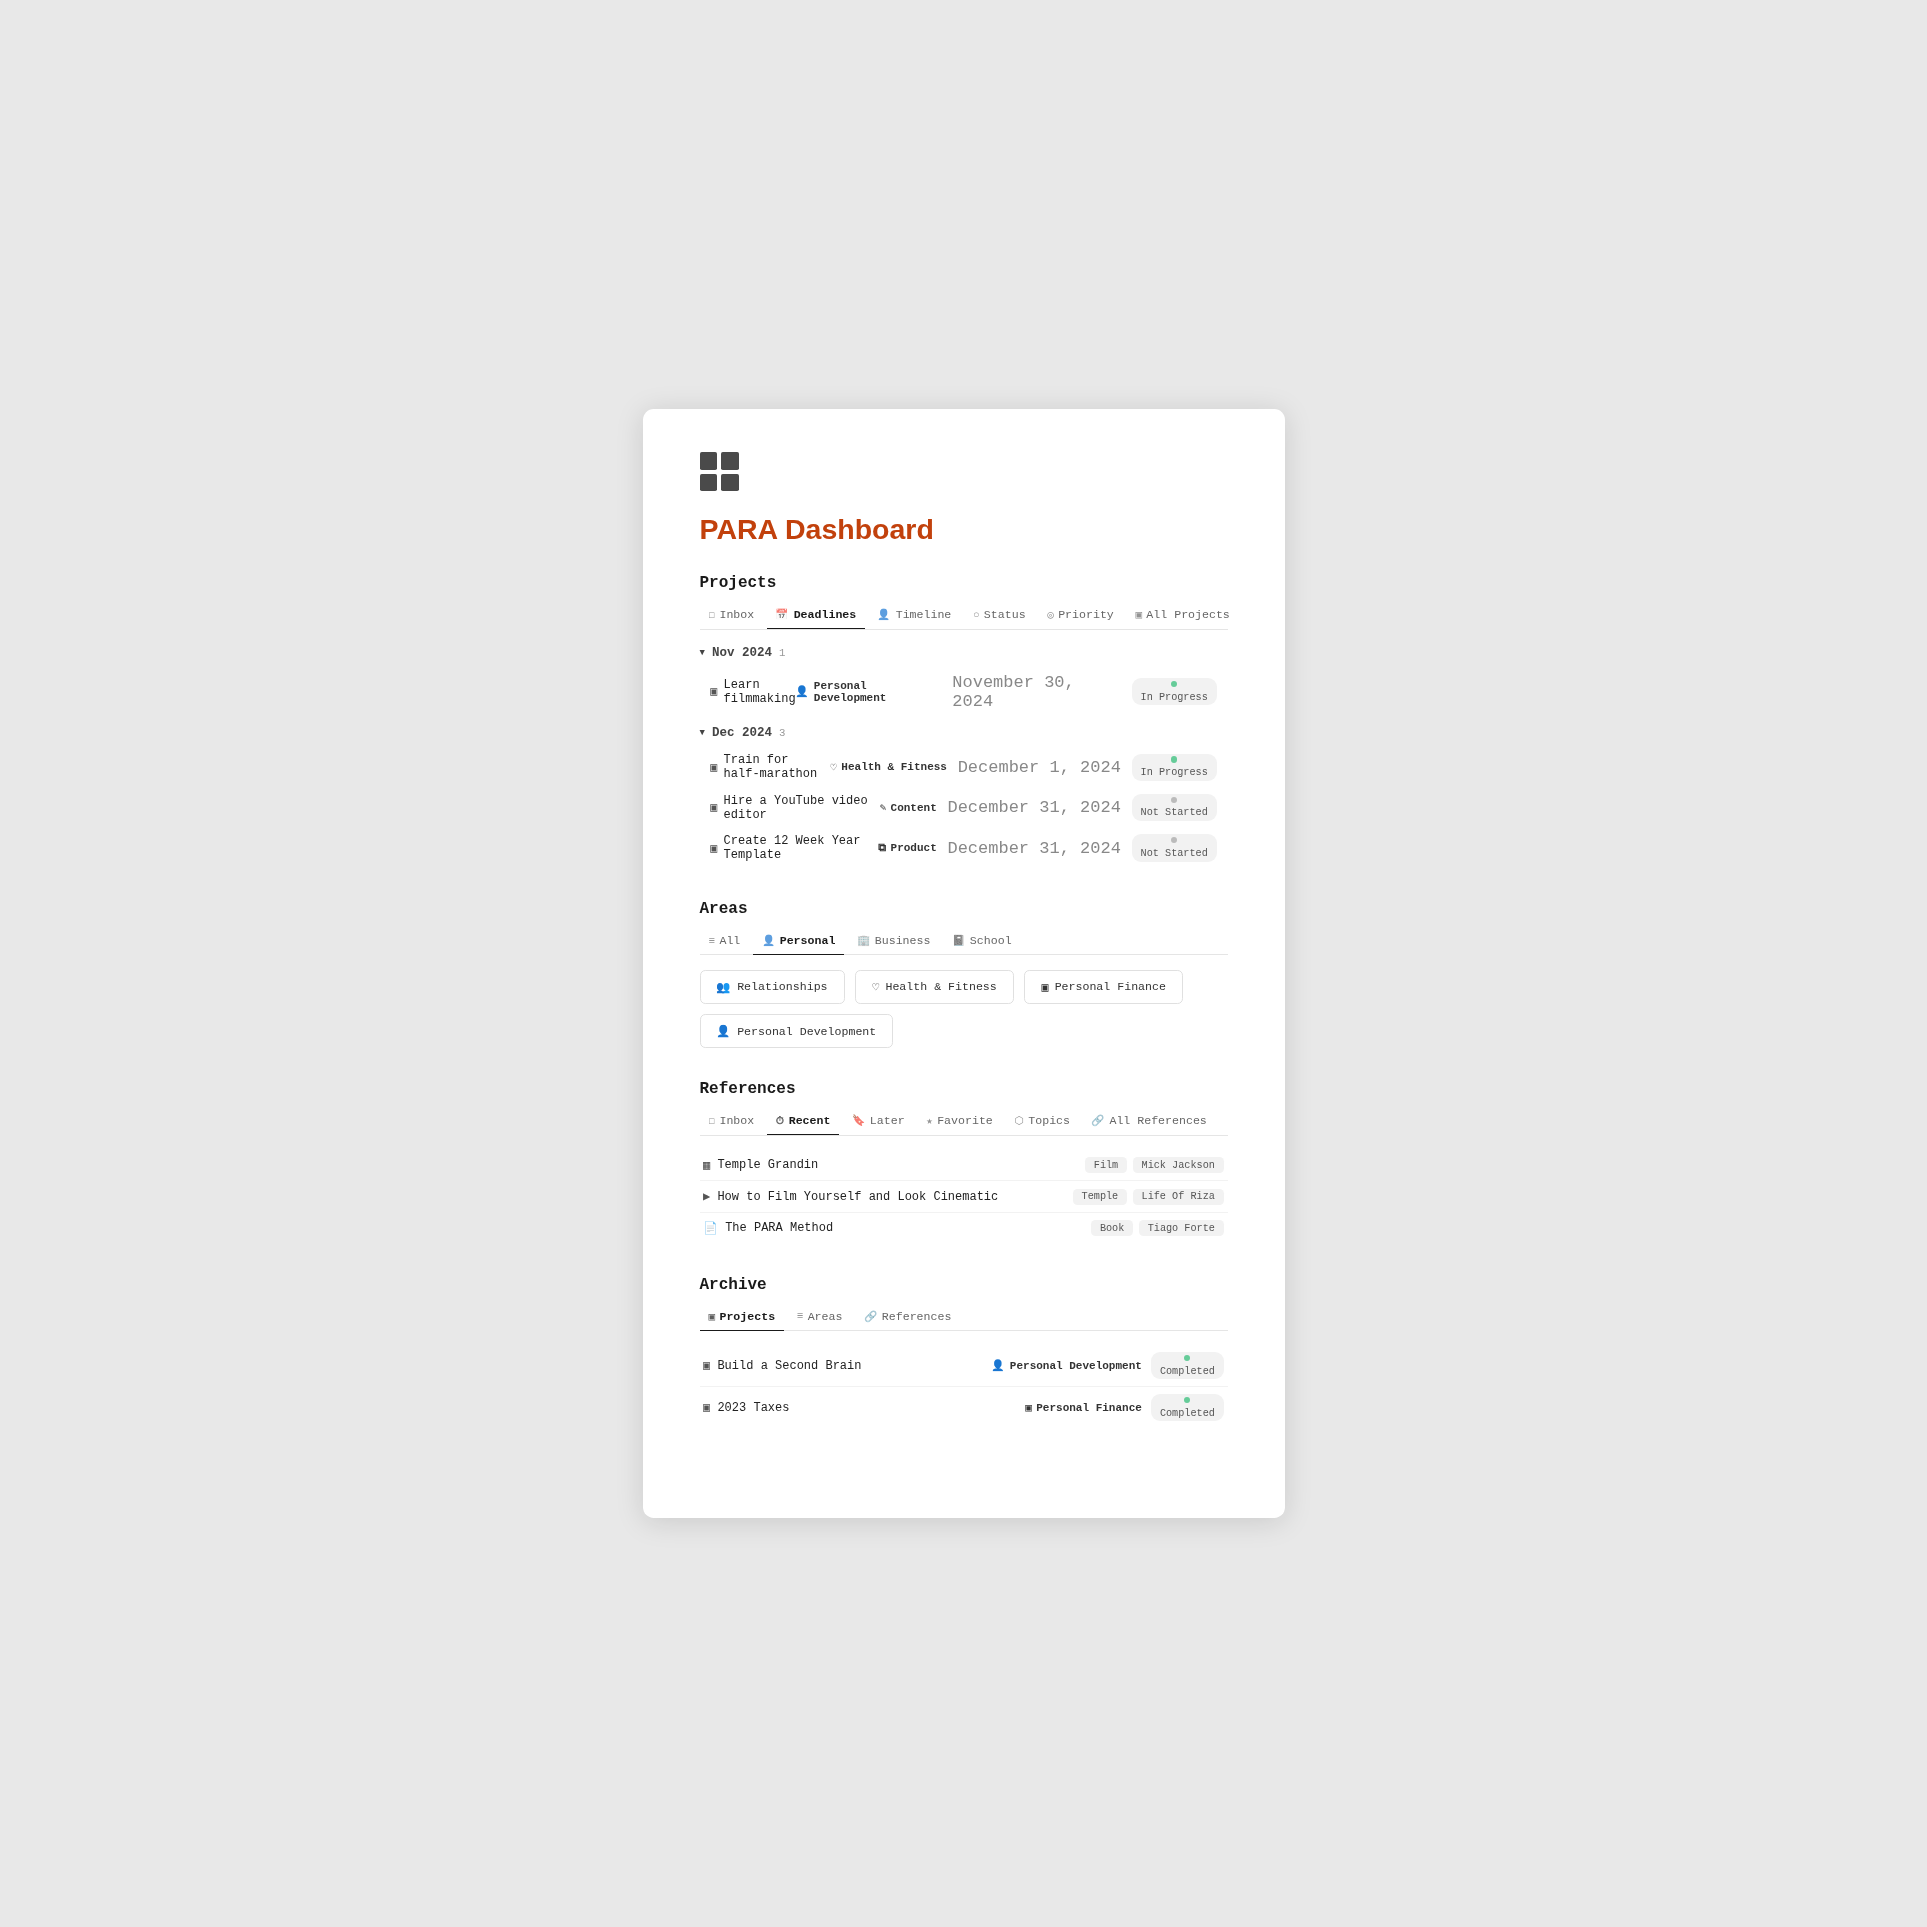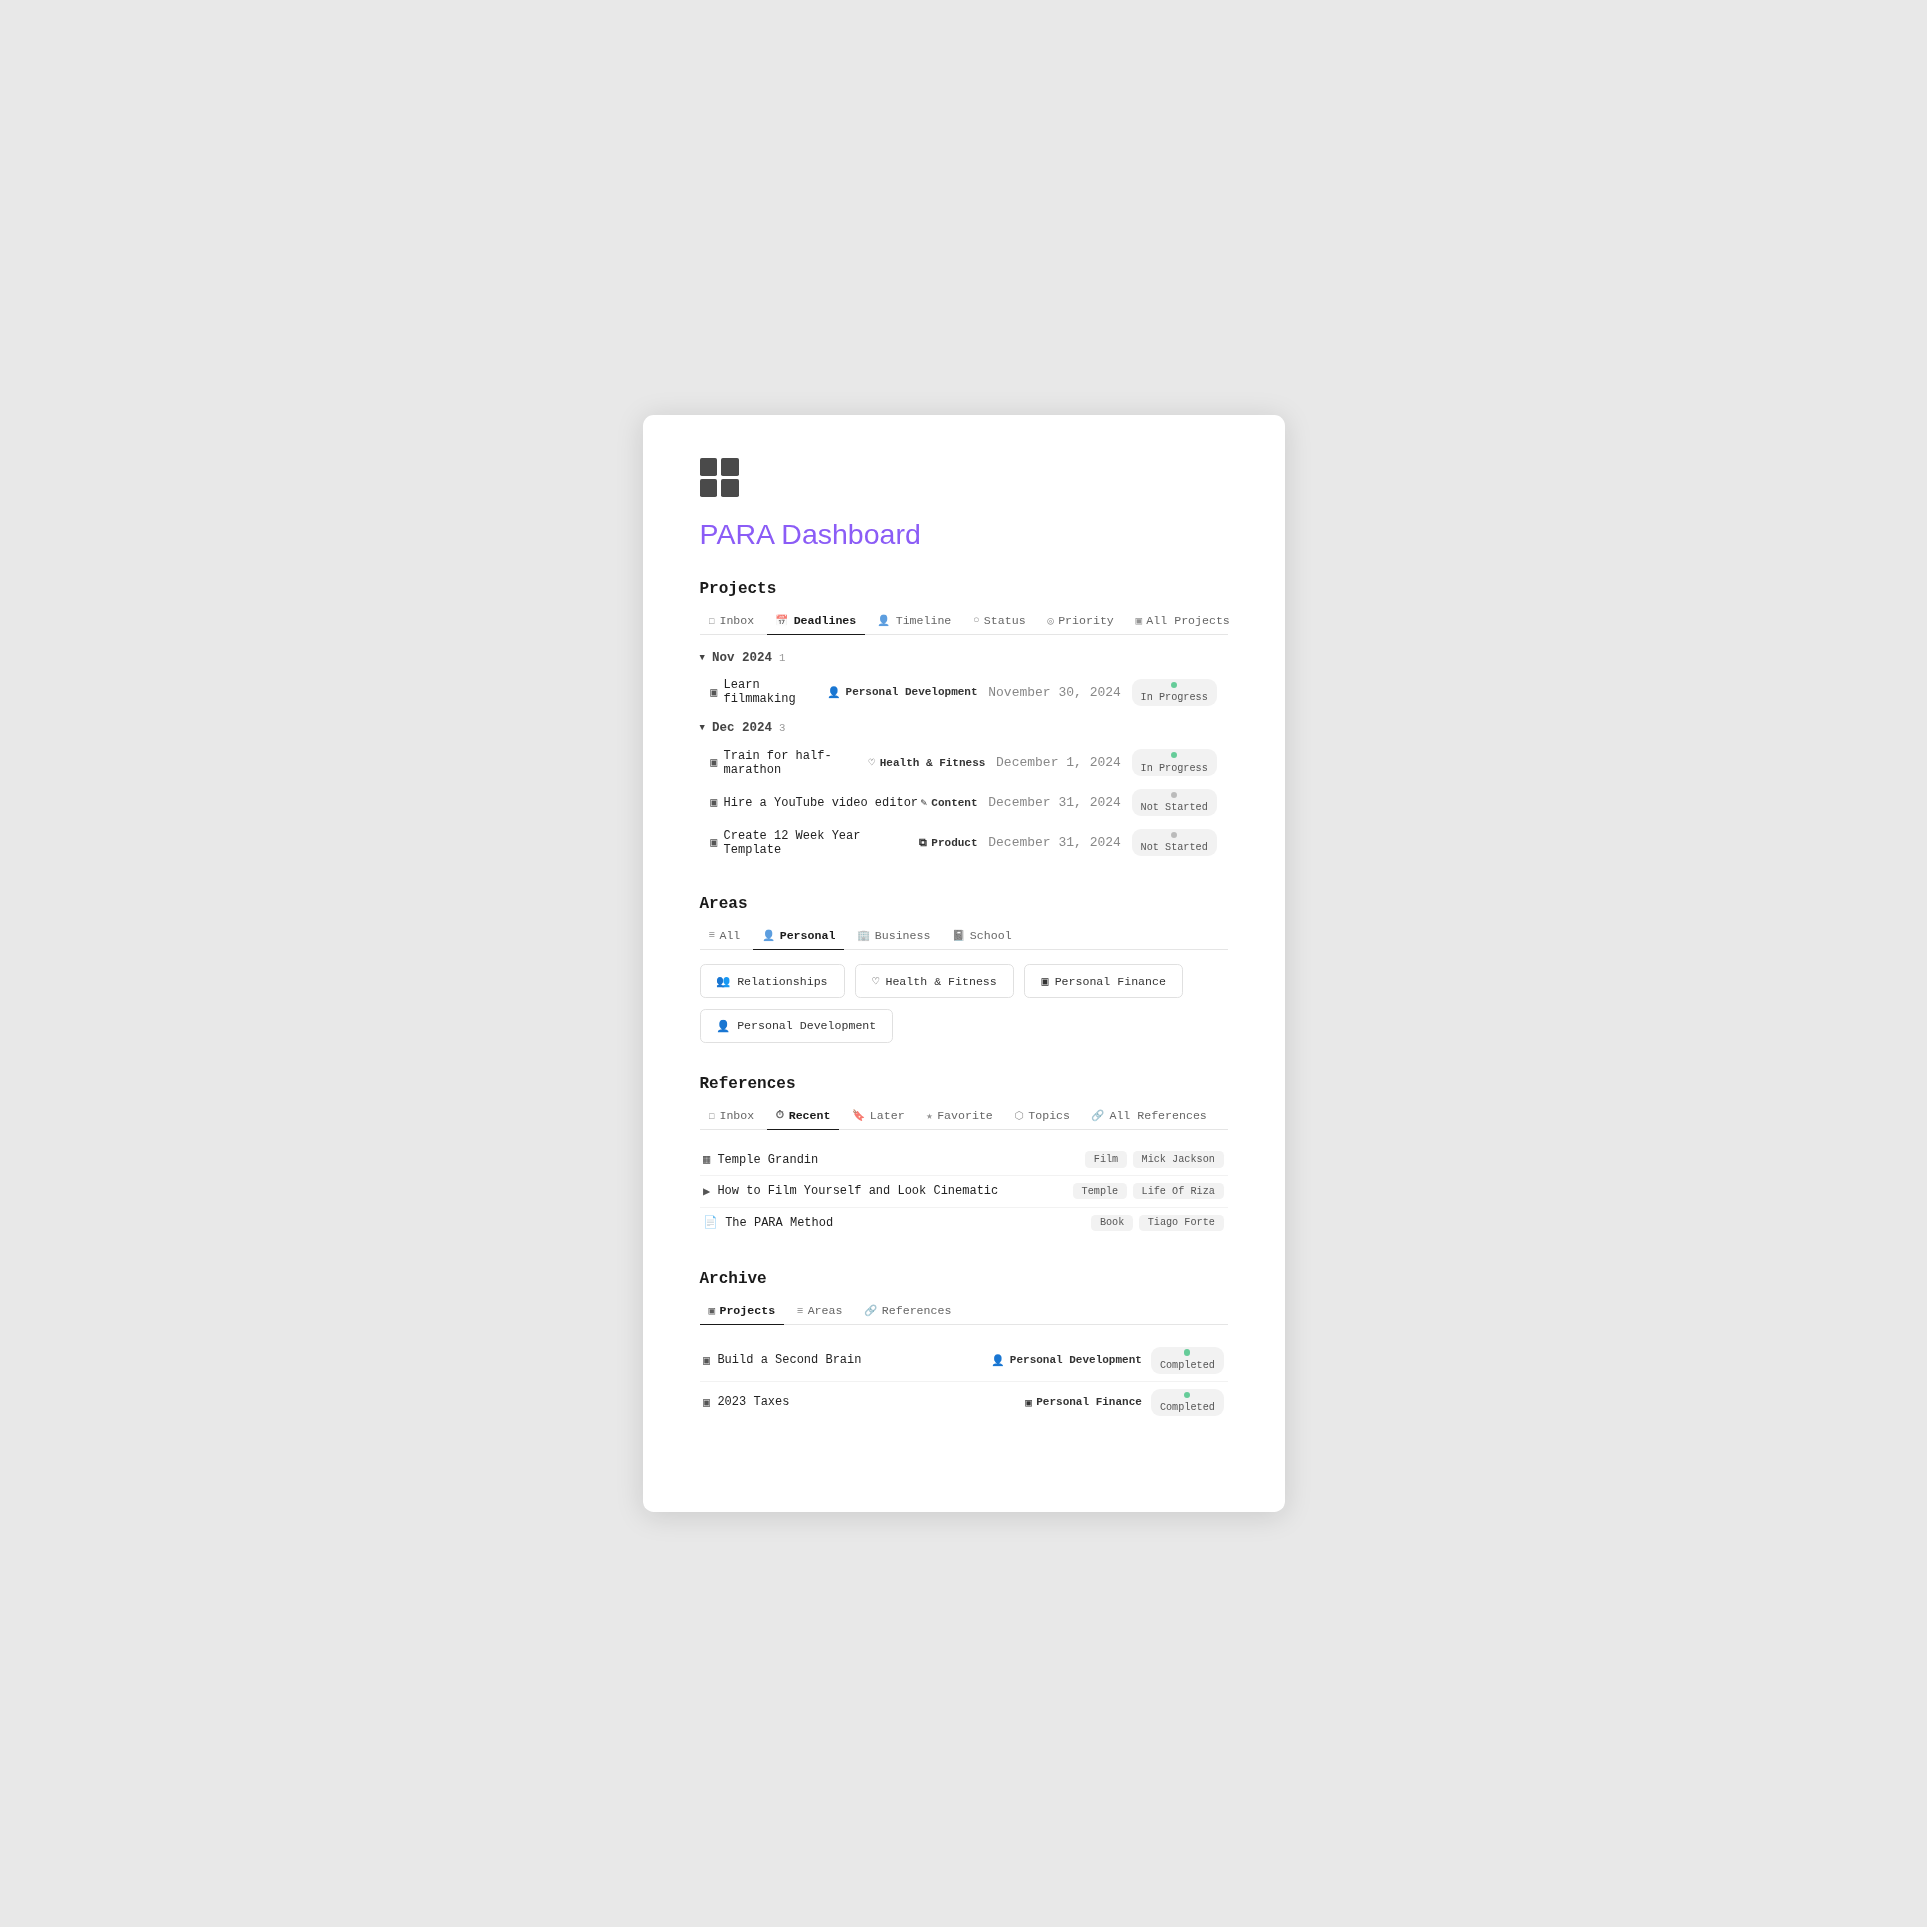--- a/index.html
+++ b/index.html
@@ -27,22 +27,22 @@
       width: 39px;
       height: 39px;
       margin-bottom: 21.4px;
     }
     .logo-grid span {
       background: #4a4a4a;
       border-radius: 1.8px;
     }
     h1.dashboard-title {
       font-size: 28.5px;
-      font-weight: 400;
-      color: #8b5cf6;
+      font-weight: 700;
+      color: #c2410c;
       margin-bottom: 28.5px;
     }
     .section { margin-bottom: 32px; font-family: Liberation Mono, monospace; }
     .section-title {
       font-size: 16px;
       font-weight: 700;
       color: #1a1a1a;
       margin-bottom: 10.7px;
     }
     
@@ -111,21 +111,21 @@
     }
     .project-category {
       display: flex;
       align-items: center;
       gap: 4.5px;
       font-size: 11px;
       font-weight: 600;
       color: #333;
     }
     .project-date {
-      font-size: 13px;
+      font-size: 17px;
       color: #888;
     }
     .status-badge {
       font-size: 10.2px;
       padding: 2.7px 9px;
       border-radius: 9px;
       background: #f2f2f2;
       color: #555;
       display: flex;
       align-items: center;

